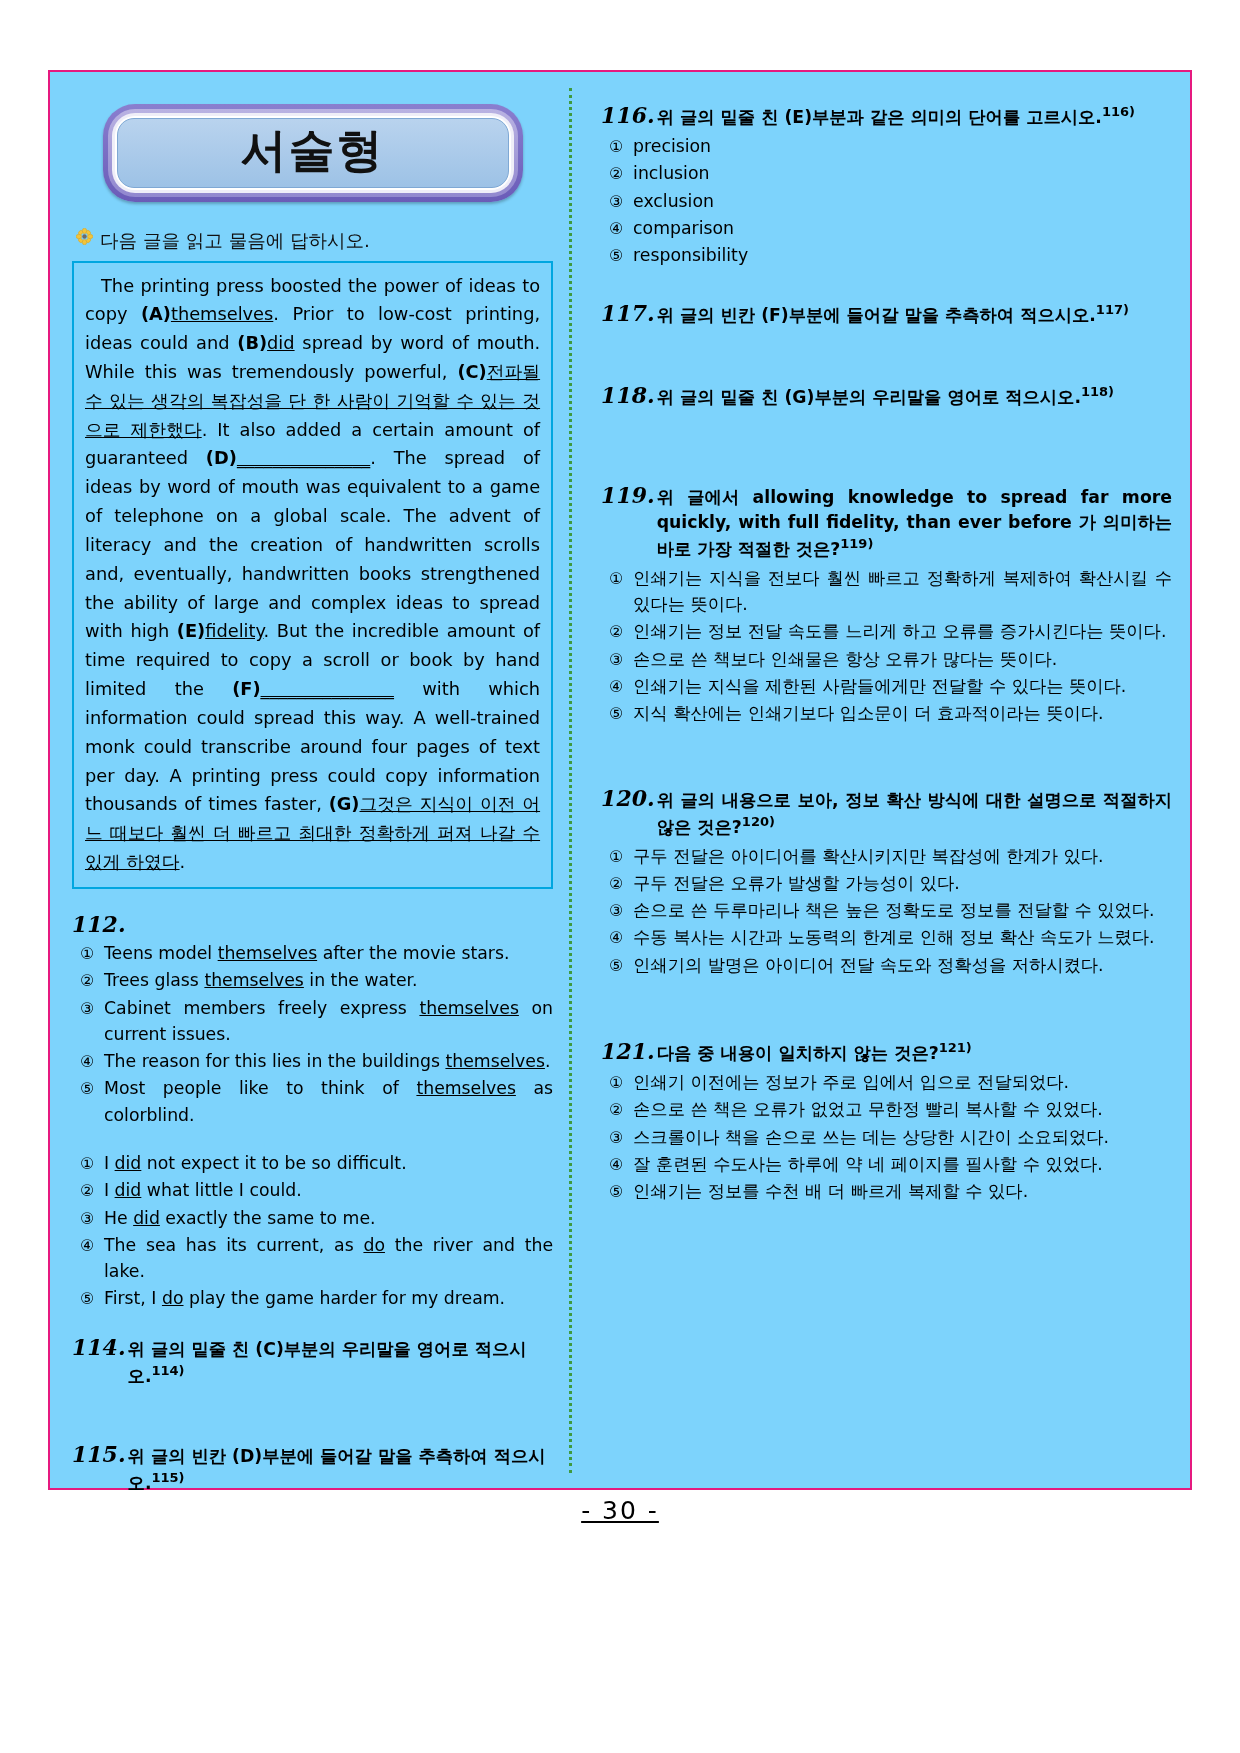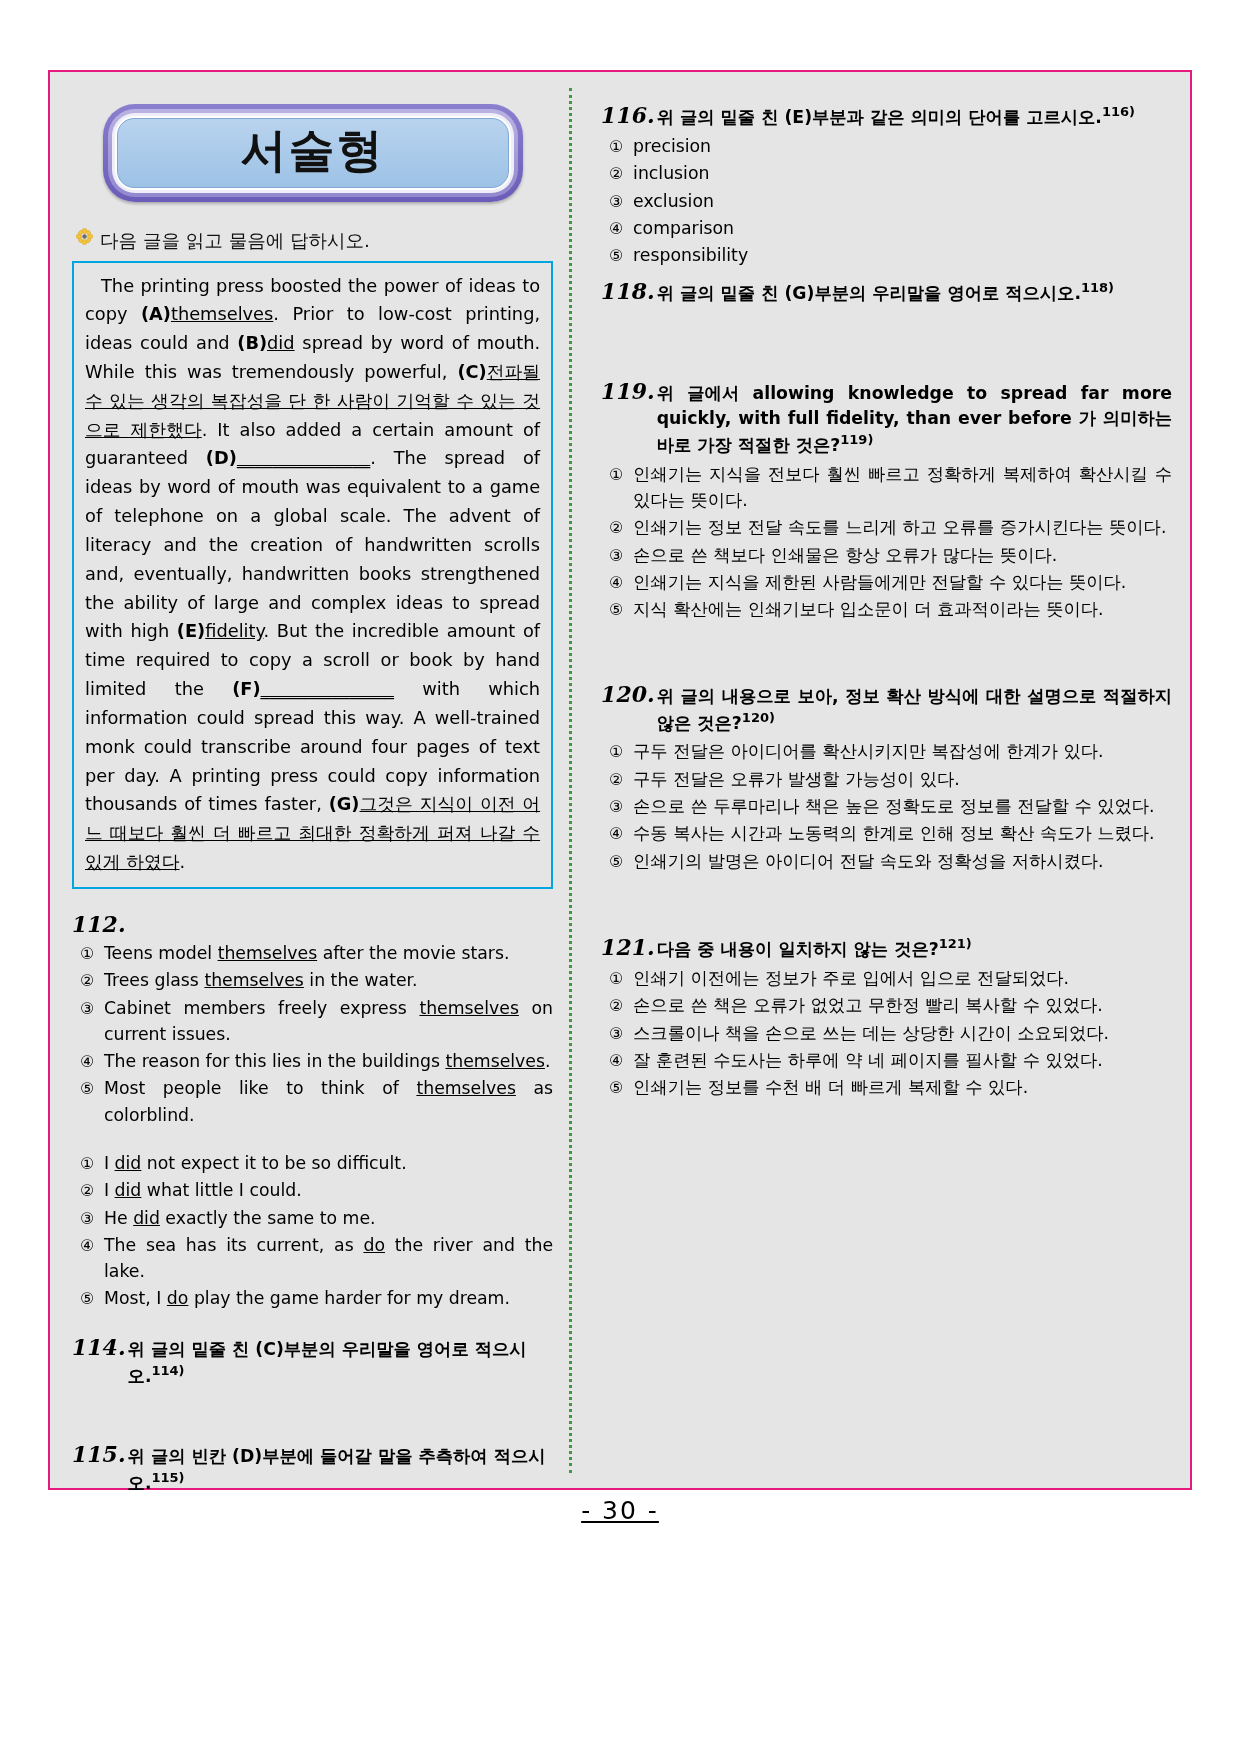--- a/index.html
+++ b/index.html
@@ -13,21 +13,21 @@
     position: relative;
     overflow: hidden;
   }
 
   
   #page-frame {
     position: absolute;
     left: 48px; top: 70px;
     width: 1144px; height: 1420px;
     border: 2.5px solid #e6197f;
-    background: #e5e5e5;
+    background: #7dd3fc;
   }
 
   #page-number {
     position: absolute;
     left: 0; right: 0; top: 1496px;
     text-align: center;
     font-size: 25px;
     letter-spacing: 2px;
     color: #000;
     font-family: "DejaVu Sans", sans-serif;
@@ -271,21 +271,21 @@
           <div class="opt">
             <span class="opt-marker">③</span>
             <span class="opt-body spread"><span>He </span><span class="bu">did</span><span> exactly the same to me.</span></span>
           </div>
           <div class="opt">
             <span class="opt-marker">④</span>
             <span class="opt-body"><span>The sea has its current, as </span><span class="bu">do</span><span> the river and the lake.</span></span>
           </div>
           <div class="opt">
             <span class="opt-marker">⑤</span>
-            <span class="opt-body spread"><span>Most, I </span><span class="bu">do</span><span> play the game harder for my dream.</span></span>
+            <span class="opt-body spread"><span>First, I </span><span class="bu">do</span><span> play the game harder for my dream.</span></span>
           </div>
         </div>
       </div>
 
       <div class="q">
         <div class="q-head">
           <span class="q-num">114.</span>
           <span class="q-text"><span>위 글의 밑줄 친 (C)부분의 우리말을 영어로 적으시오.</span><span class="sup">114)</span></span>
         </div>
         <div class="spacer-sm"></div>
@@ -325,20 +325,27 @@
             <span class="opt-marker">④</span>
             <span class="opt-body spread">comparison</span>
           </div>
           <div class="opt full">
             <span class="opt-marker">⑤</span>
             <span class="opt-body spread">responsibility</span>
           </div>
         </div>
       </div>
 
+      <div class="q" style="margin-top:30px;">
+        <div class="q-head">
+          <span class="q-num">117.</span>
+          <span class="q-text"><span>위 글의 빈칸 (F)부분에 들어갈 말을 추측하여 적으시오.</span><span class="sup">117)</span></span>
+        </div>
+        <div class="spacer-sm"></div>
+      </div>
 
       <div class="q" style="margin-top:8px;">
         <div class="q-head">
           <span class="q-num">118.</span>
           <span class="q-text"><span>위 글의 밑줄 친 (G)부분의 우리말을 영어로 적으시오.</span><span class="sup">118)</span></span>
         </div>
         <div class="spacer-md"></div>
       </div>
 
       <div class="q" style="margin-top:2px;">

